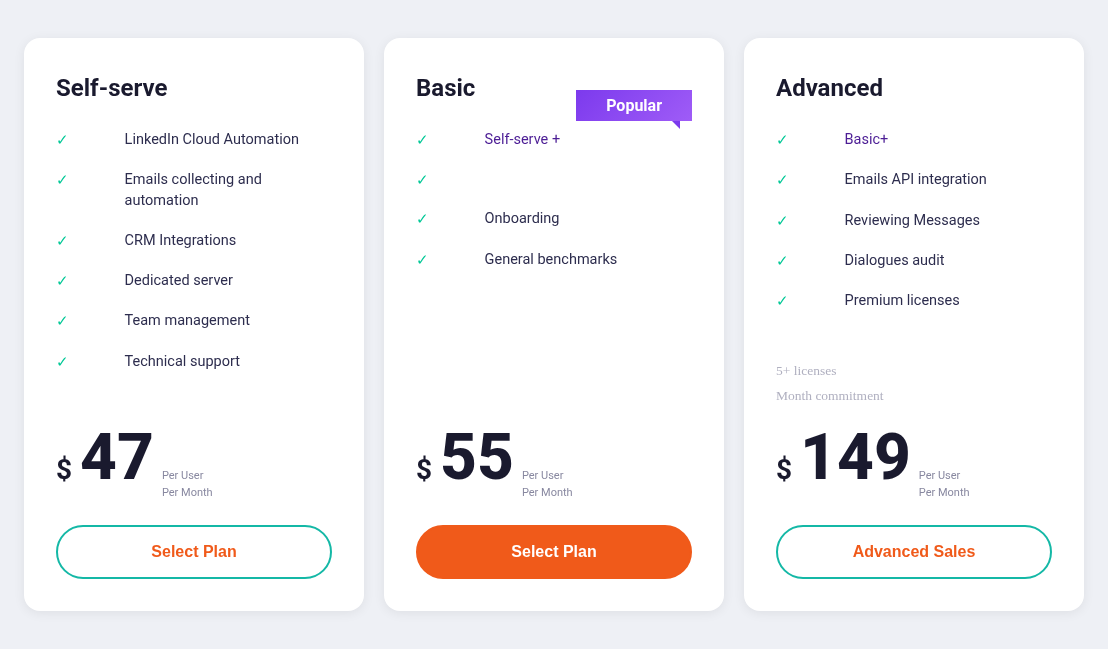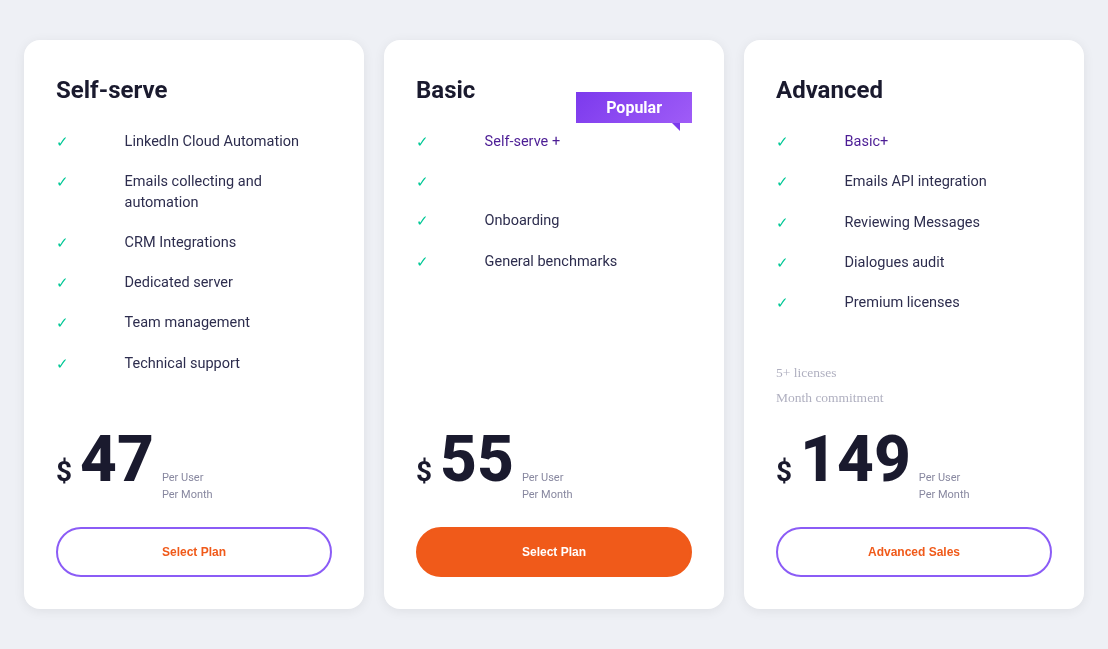--- a/index.html
+++ b/index.html
@@ -113,24 +113,24 @@
       display: flex;
       flex-direction: column;
       font-size: 11px;
       color: #8888a0;
       line-height: 1.5;
     }
     .select-btn {
       width: 100%;
       padding: 16px;
       border-radius: 50px;
-      font-size: 12px;
+      font-size: 16px;
       font-weight: 700;
       cursor: pointer;
-      border: 2px solid #8b5cf6;
+      border: 2px solid #14b8a6;
       transition: all 0.2s;
     }
     .select-btn.outline {
       background: #fff;
       color: #f05a1a;
     }
     .select-btn.filled {
       background: #f05a1a;
       color: #fff;
       border-color: #f05a1a;

